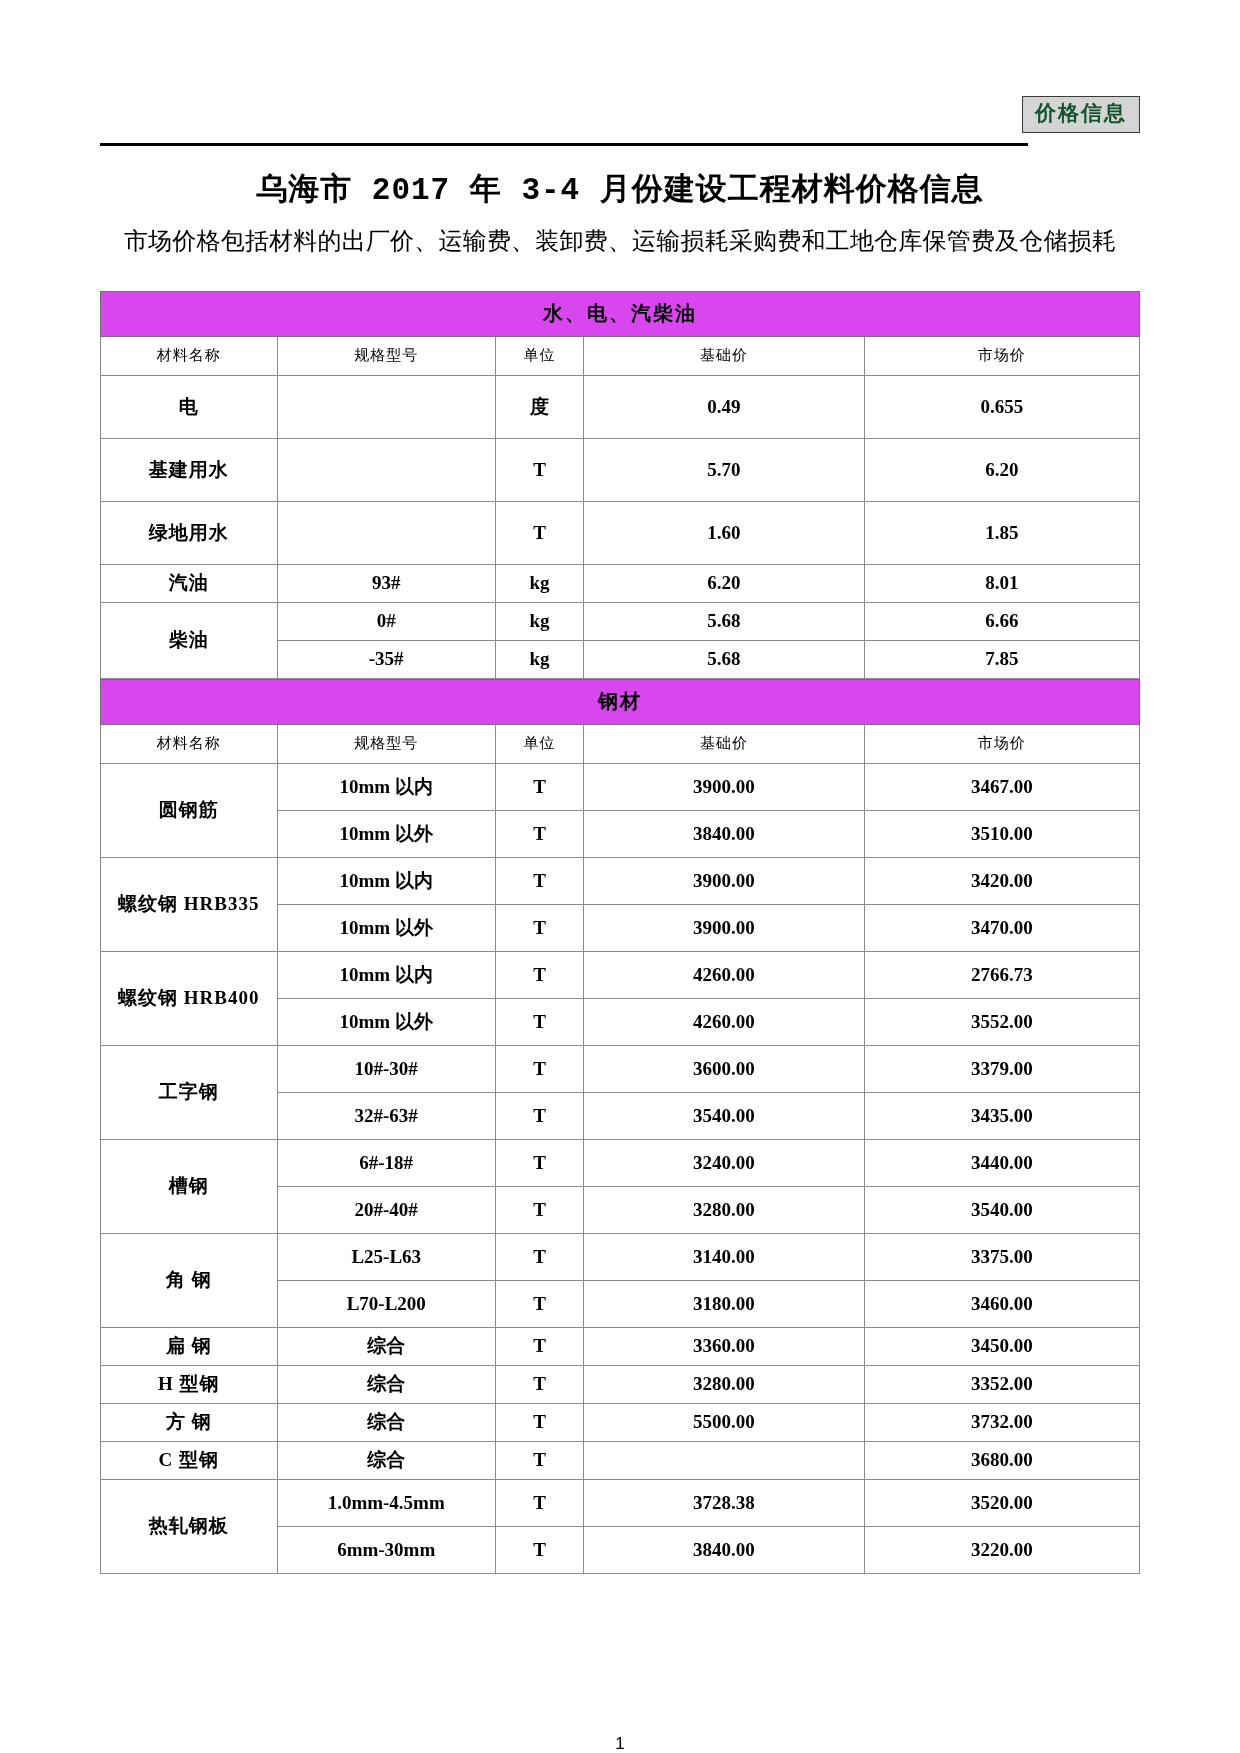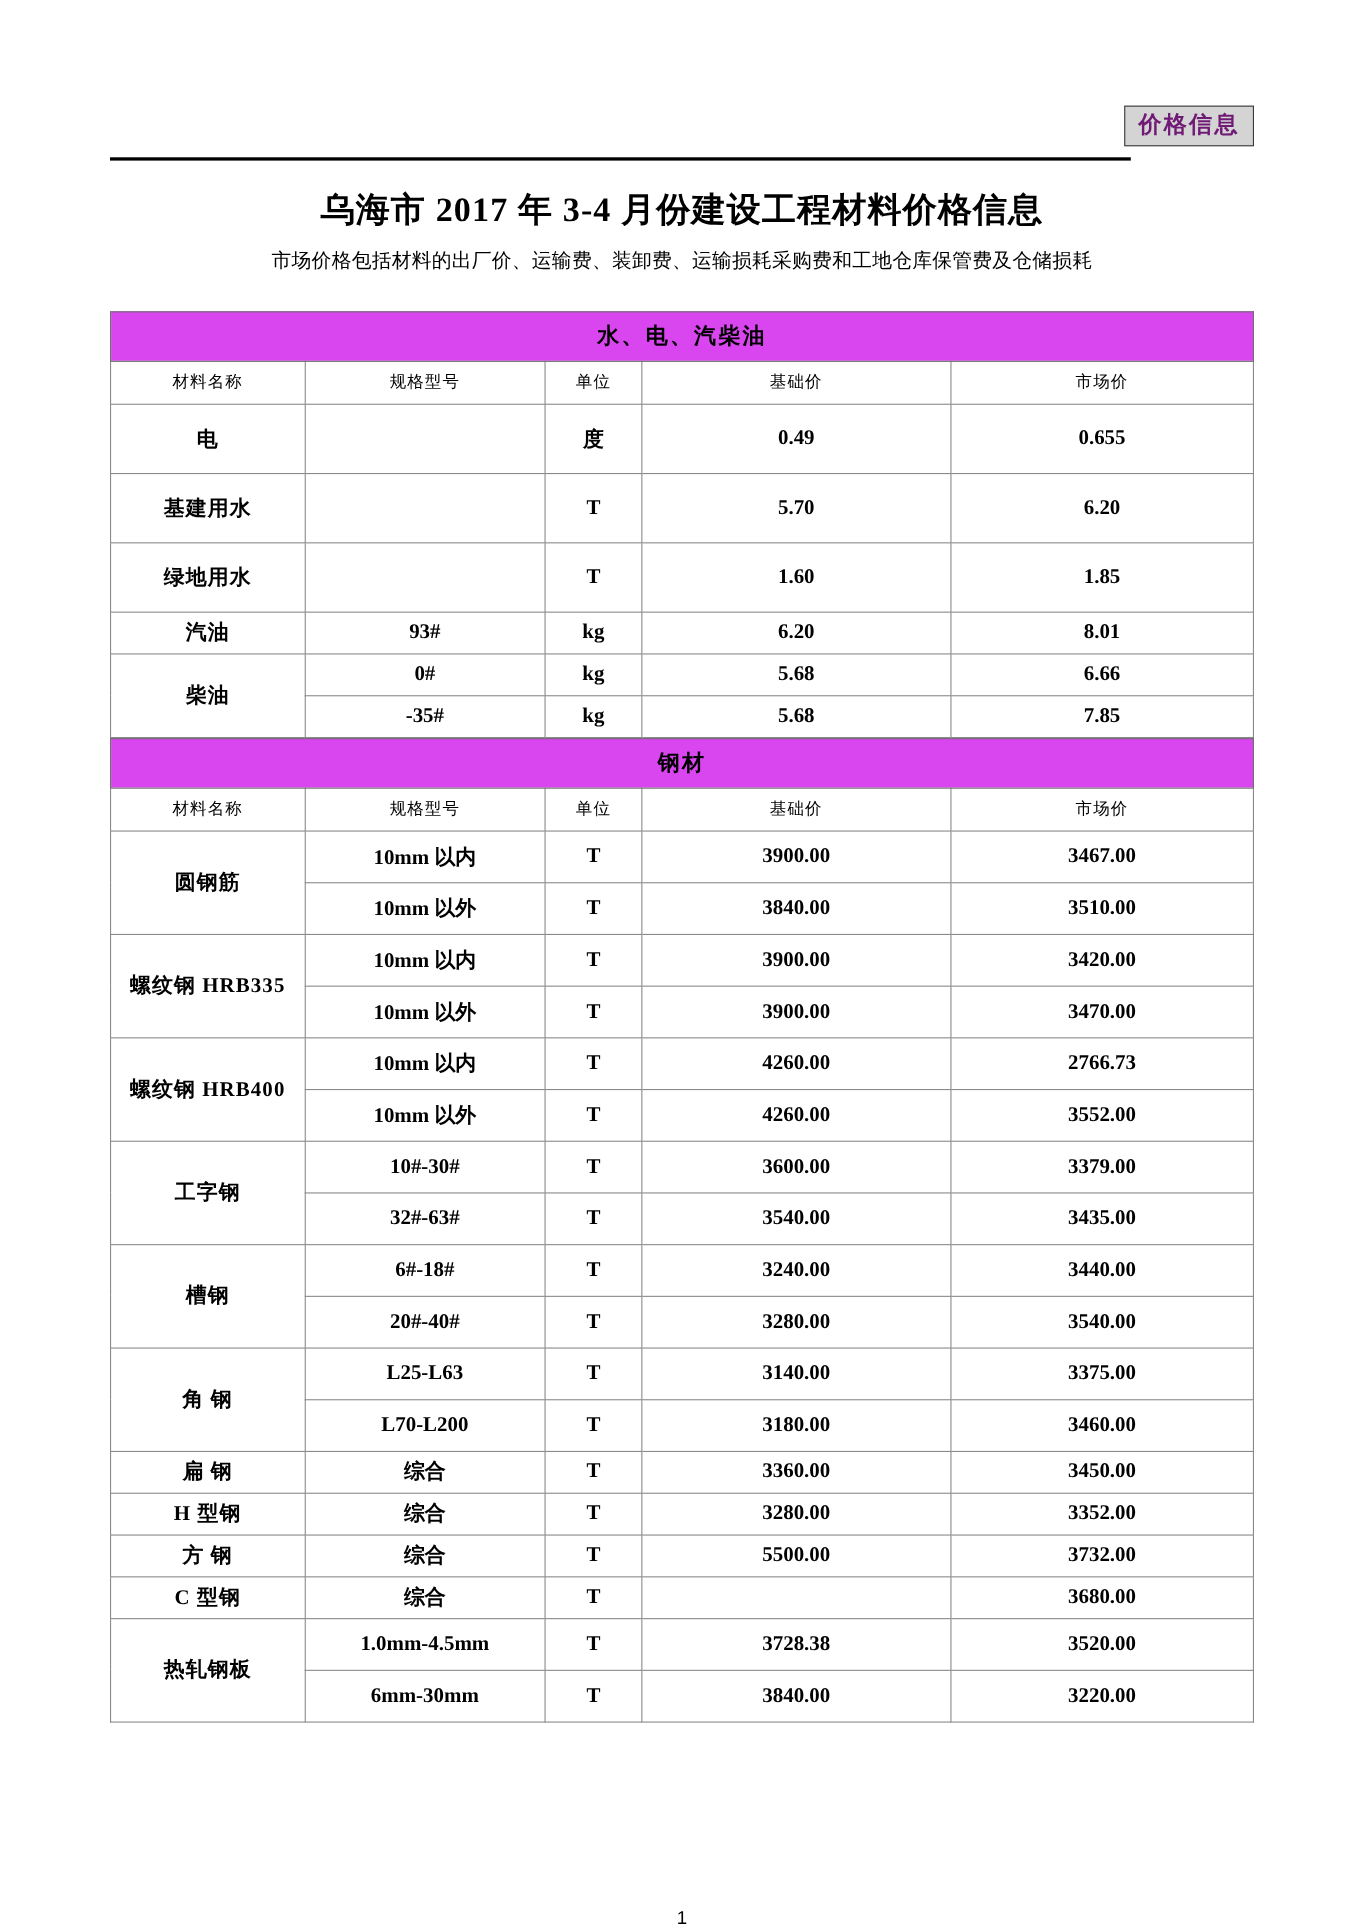--- a/index.html
+++ b/index.html
@@ -35,45 +35,45 @@
     right: 0;
     top: 0;
     background: #d4d4d4;
     border: 1px solid #3a3a3a;
     padding: 5px 12px 7px 12px;
     font-family: "Liberation Serif", "DejaVu Serif", serif;
     font-size: 21px;
     font-weight: bold;
     letter-spacing: 2px;
     line-height: 1.1;
-    color: #701a75;
+    color: #14532d;
     white-space: nowrap;
   }
   .header-rule {
     position: absolute;
     left: 0;
     right: 112px;
     bottom: 8px;
     border-top: 3px solid #000000;
     height: 0;
   }
 
   
   .doc-title {
     text-align: center;
     font-size: 31px;
     font-weight: bold;
     letter-spacing: 1px;
     margin: 16px 0 0 0;
     line-height: 1.35;
-    font-family: Liberation Serif, serif;
+    font-family: Liberation Mono, monospace;
   }
   .doc-subtitle {
     text-align: center;
-    font-size: 18px;
+    font-size: 24px;
     font-weight: normal;
     margin: 13px 0 0 0;
     letter-spacing: 0.2px;
     font-family: "Liberation Serif", "DejaVu Serif", serif;
   }
 
   
   .section-label {
     margin: 22px 0 12px 12px;
     font-size: 24px;

